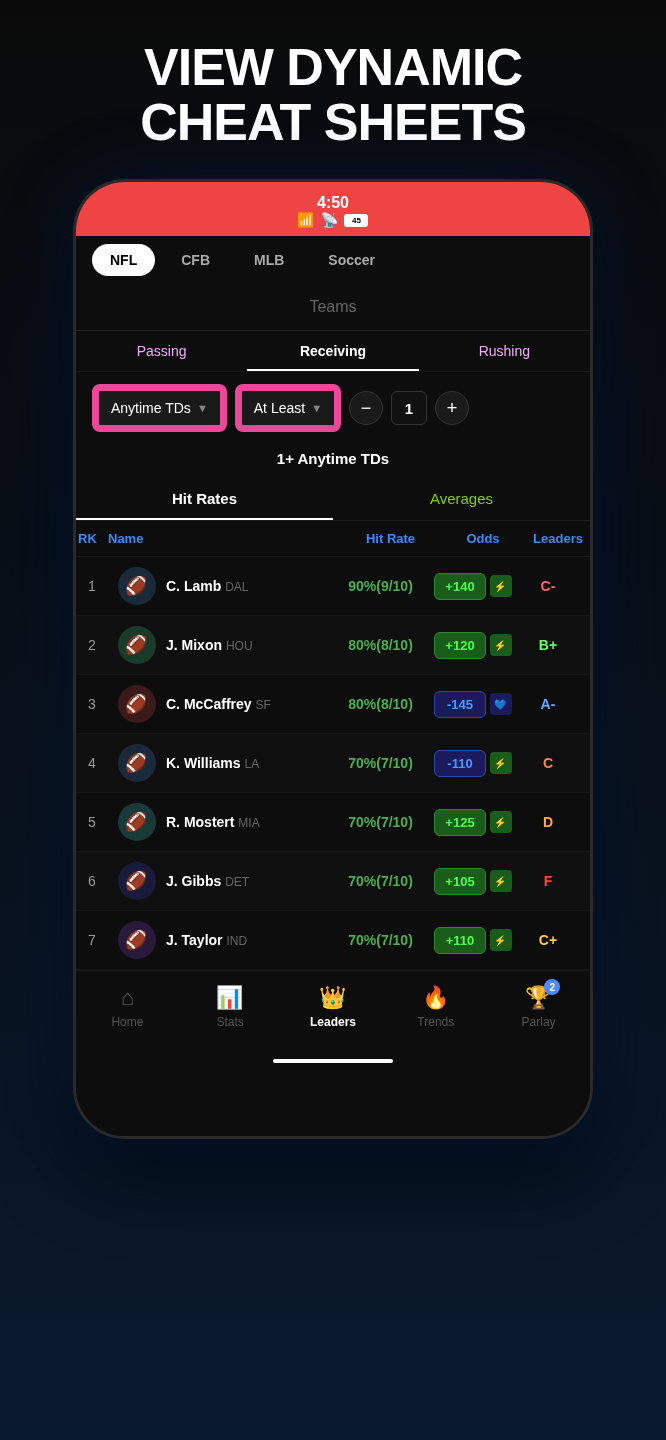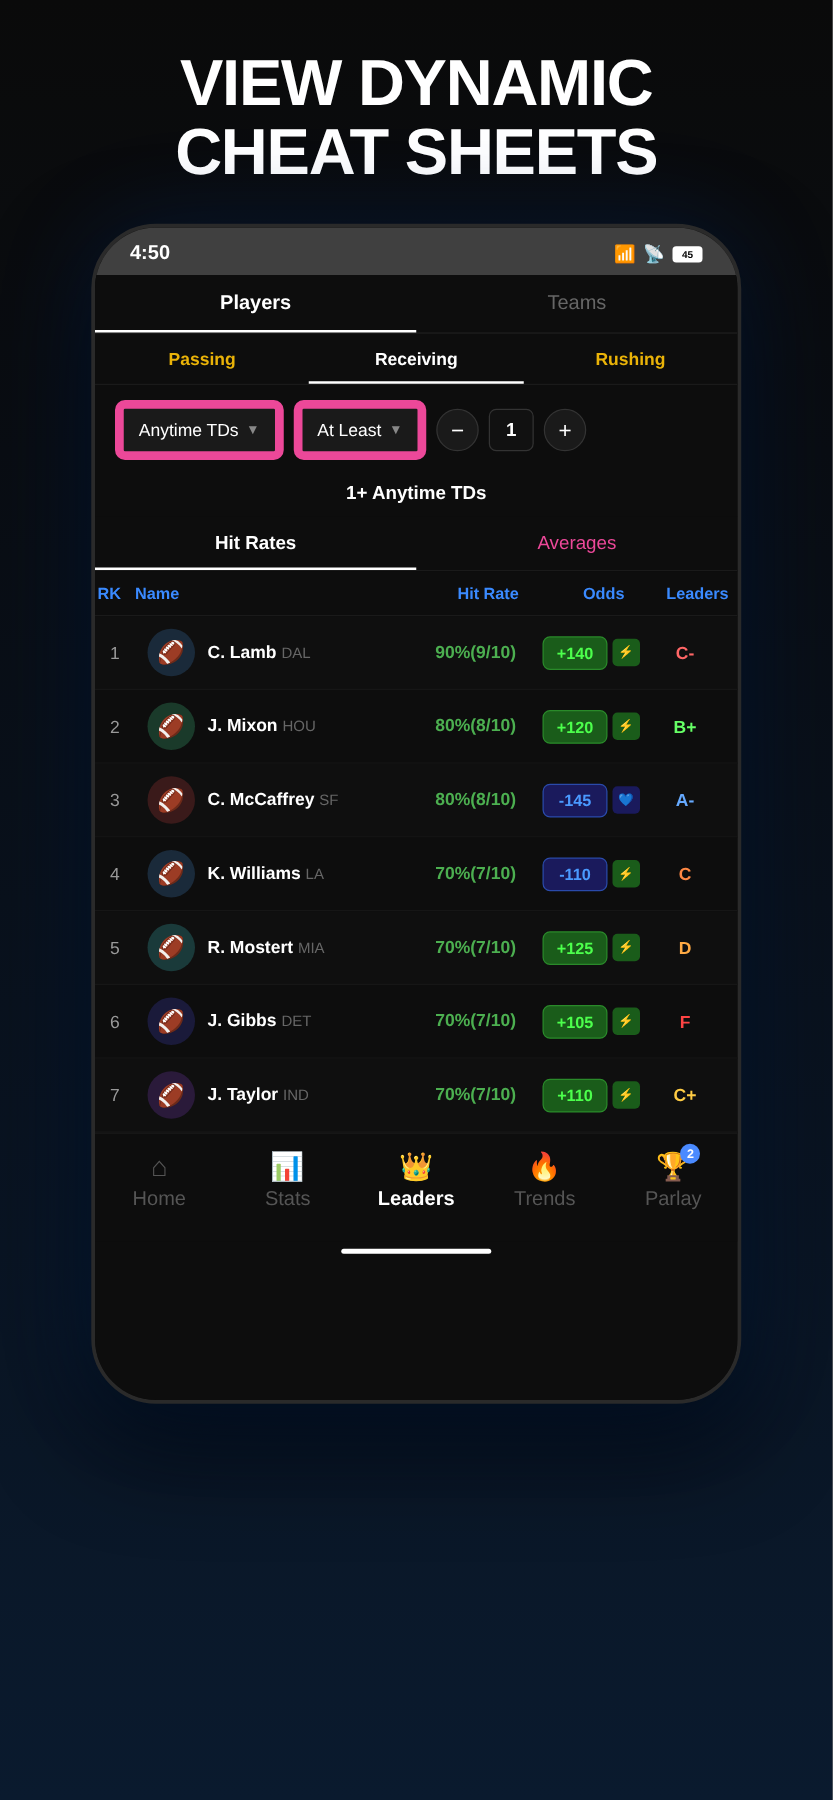--- a/index.html
+++ b/index.html
@@ -30,25 +30,26 @@
       background: #111;
       border-radius: 52px;
       border: 3px solid #2a2a2a;
       overflow: hidden;
       box-shadow: 0 0 80px rgba(0,100,255,0.15), 0 30px 80px rgba(0,0,0,0.8);
       position: relative;
     }
 
     
     .status-bar {
-      background: #404040;
+      background: #ef4444;
       display: flex;
       justify-content: space-between;
       align-items: center;
       padding: 12px 28px 8px;
+      flex-direction: column;
     }
     .status-time {
       color: #fff;
       font-size: 16px;
       font-weight: 600;
     }
     .status-icons {
       display: flex;
       align-items: center;
       gap: 6px;
@@ -169,23 +170,22 @@
     .sub-tabs {
       display: flex;
       border-bottom: 1px solid #1a1a1a;
       background: #0d0d0d;
     }
     .sub-tab {
       flex: 1;
       text-align: center;
       padding: 12px;
       font-size: 14px;
-      color: #eab308;
+      color: #f0abfc;
       position: relative;
-      font-weight: bold;
     }
     .sub-tab.active {
       color: #fff;
       font-weight: 600;
     }
     .sub-tab.active::after {
       content: '';
       position: absolute;
       bottom: 0;
       left: 0;
@@ -288,21 +288,21 @@
       display: flex;
       border-bottom: 1px solid #1a1a1a;
       background: #0d0d0d;
     }
     .result-tab {
       flex: 1;
       text-align: center;
       padding: 13px;
       font-size: 15px;
       font-weight: 500;
-      color: #ec4899;
+      color: #84cc16;
       position: relative;
     }
     .result-tab.active {
       color: #fff;
       font-weight: 600;
     }
     .result-tab.active::after {
       content: '';
       position: absolute;
       bottom: 0;
@@ -407,21 +407,21 @@
     .nav-item {
       flex: 1;
       display: flex;
       flex-direction: column;
       align-items: center;
       gap: 4px;
       padding: 4px 0;
     }
     .nav-icon { font-size: 22px; color: #555; }
     .nav-icon.active { color: #fff; }
-    .nav-label { font-size: 16px; color: #555; }
+    .nav-label { font-size: 12px; color: #555; }
     .nav-label.active { color: #fff; font-weight: 600; }
     .nav-badge-wrap { position: relative; }
     .nav-badge {
       position: absolute;
       top: -6px;
       right: -8px;
       background: #4a8aff;
       color: #fff;
       font-size: 10px;
       font-weight: 700;
@@ -454,23 +454,28 @@
     <div class="status-icons">
       <span style="color:#fff;font-size:14px;">📶</span>
       <span style="color:#fff;font-size:14px;">📡</span>
       <div class="battery-icon">45</div>
     </div>
   </div>
 
   <div class="app-content">
 
 
+    <div class="sport-tabs">
+      <div class="sport-tab active">NFL</div>
+      <div class="sport-tab">CFB</div>
+      <div class="sport-tab">MLB</div>
+      <div class="sport-tab">Soccer</div>
+    </div>
 
     <div class="main-tabs">
-      <div class="main-tab active">Players</div>
       <div class="main-tab">Teams</div>
     </div>
 
     <div class="sub-tabs">
       <div class="sub-tab">Passing</div>
       <div class="sub-tab active">Receiving</div>
       <div class="sub-tab">Rushing</div>
     </div>
 
     <div class="filter-row">

